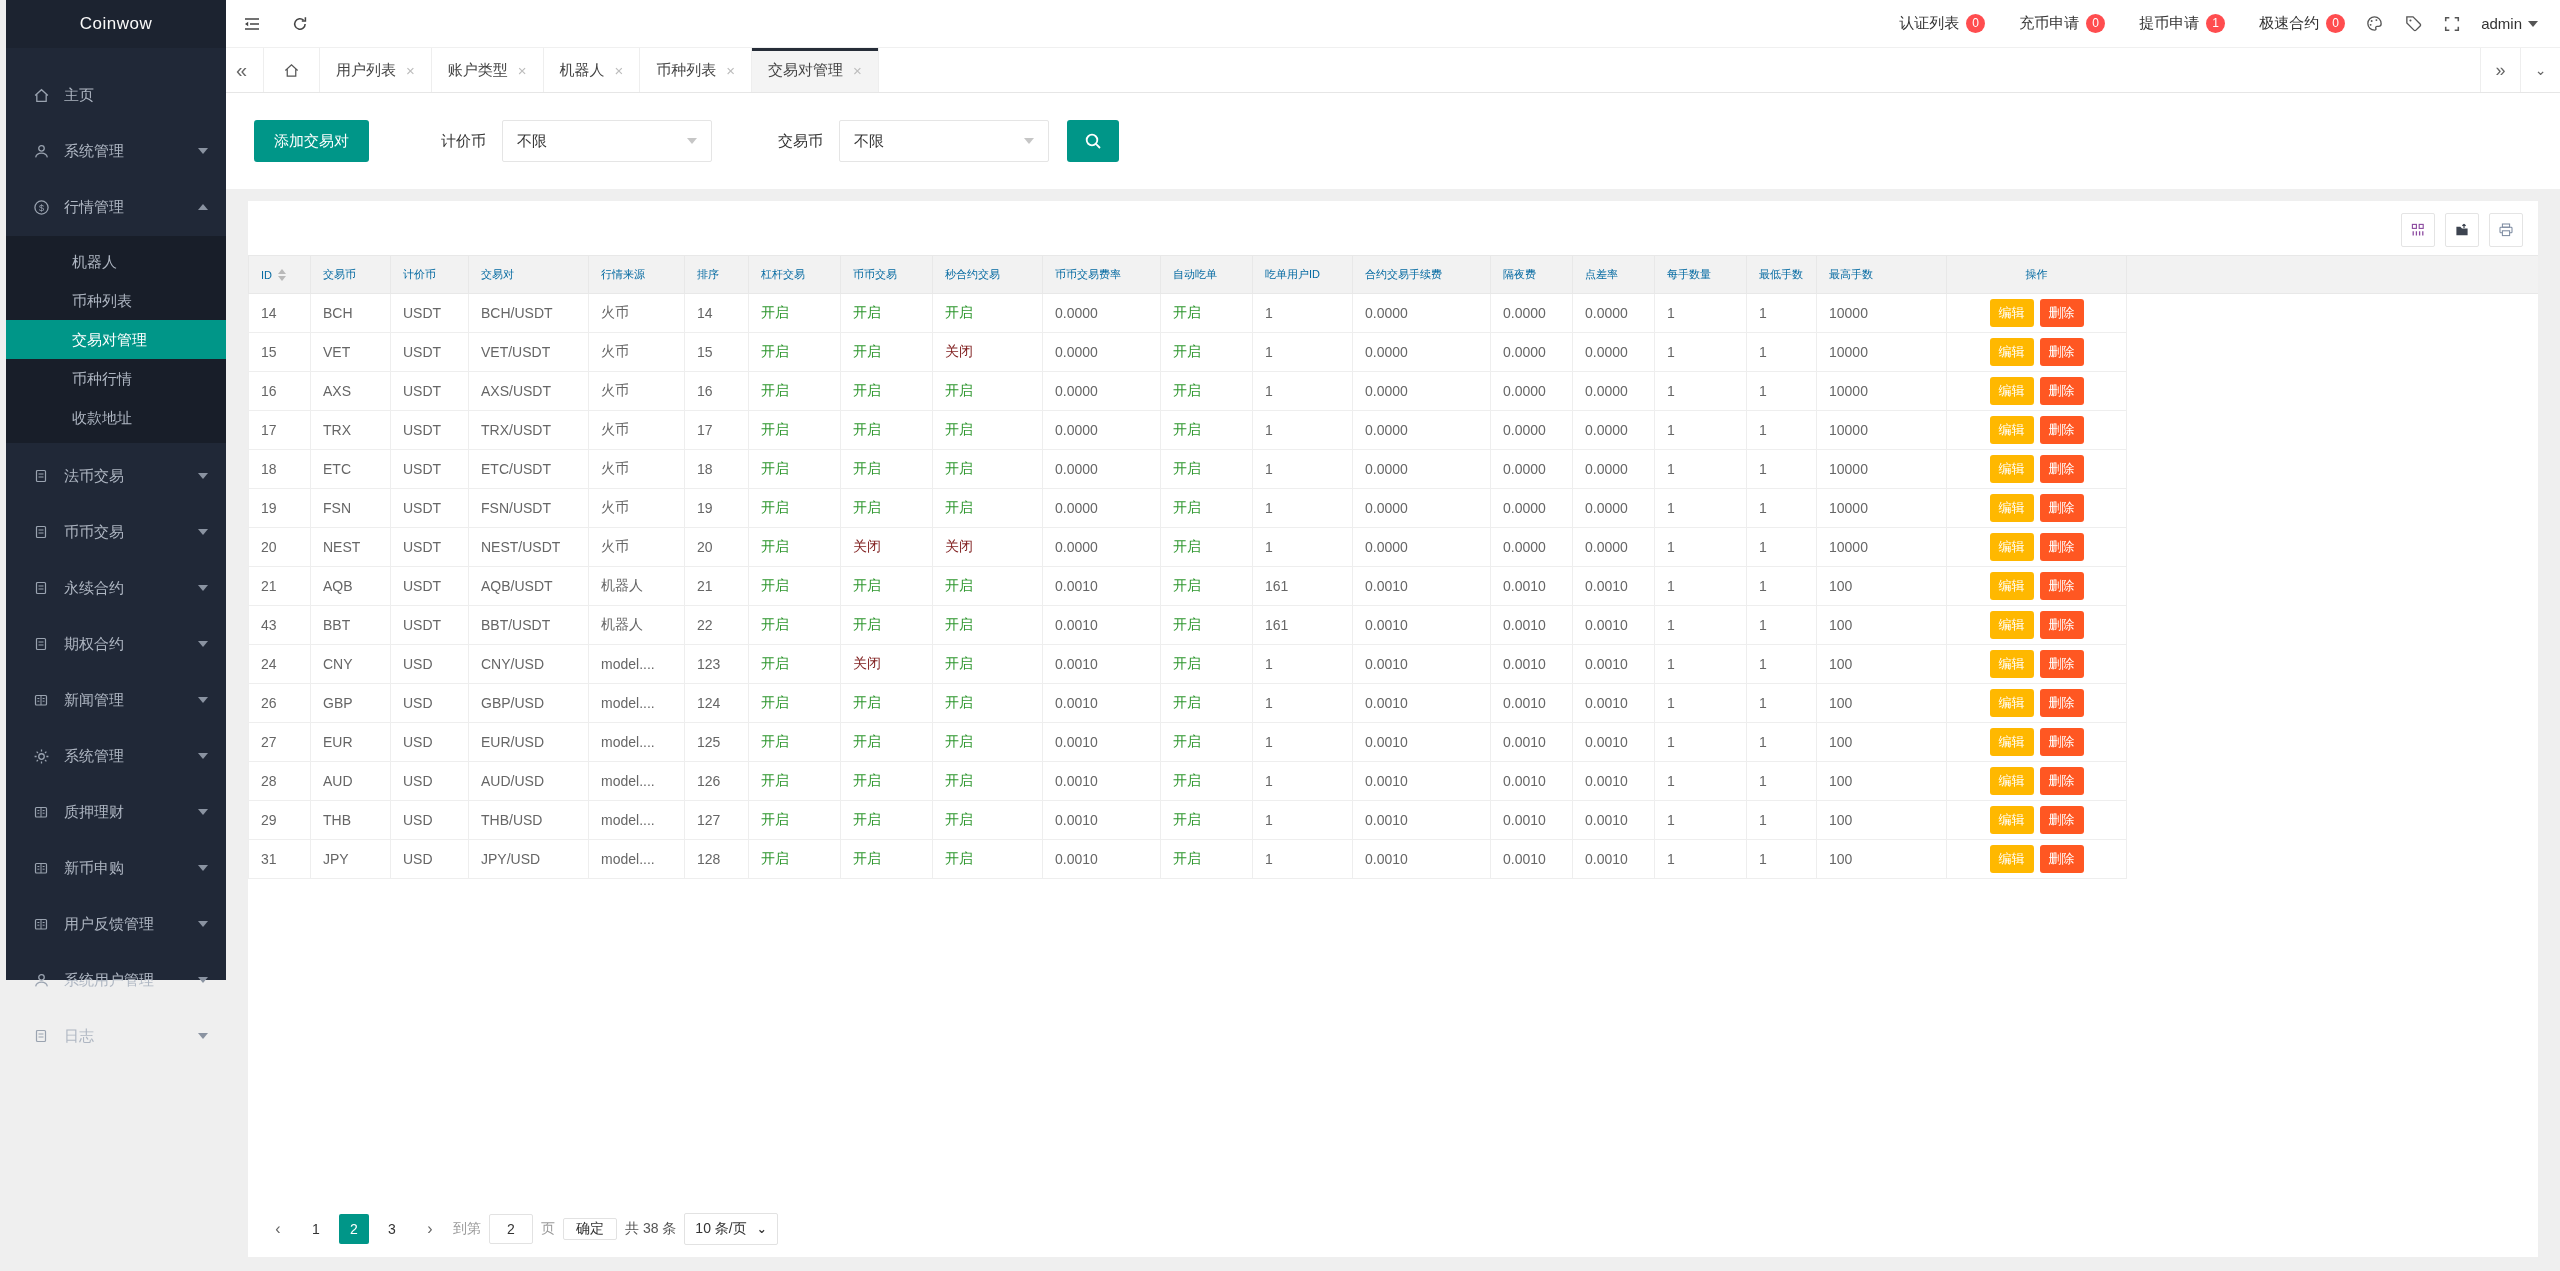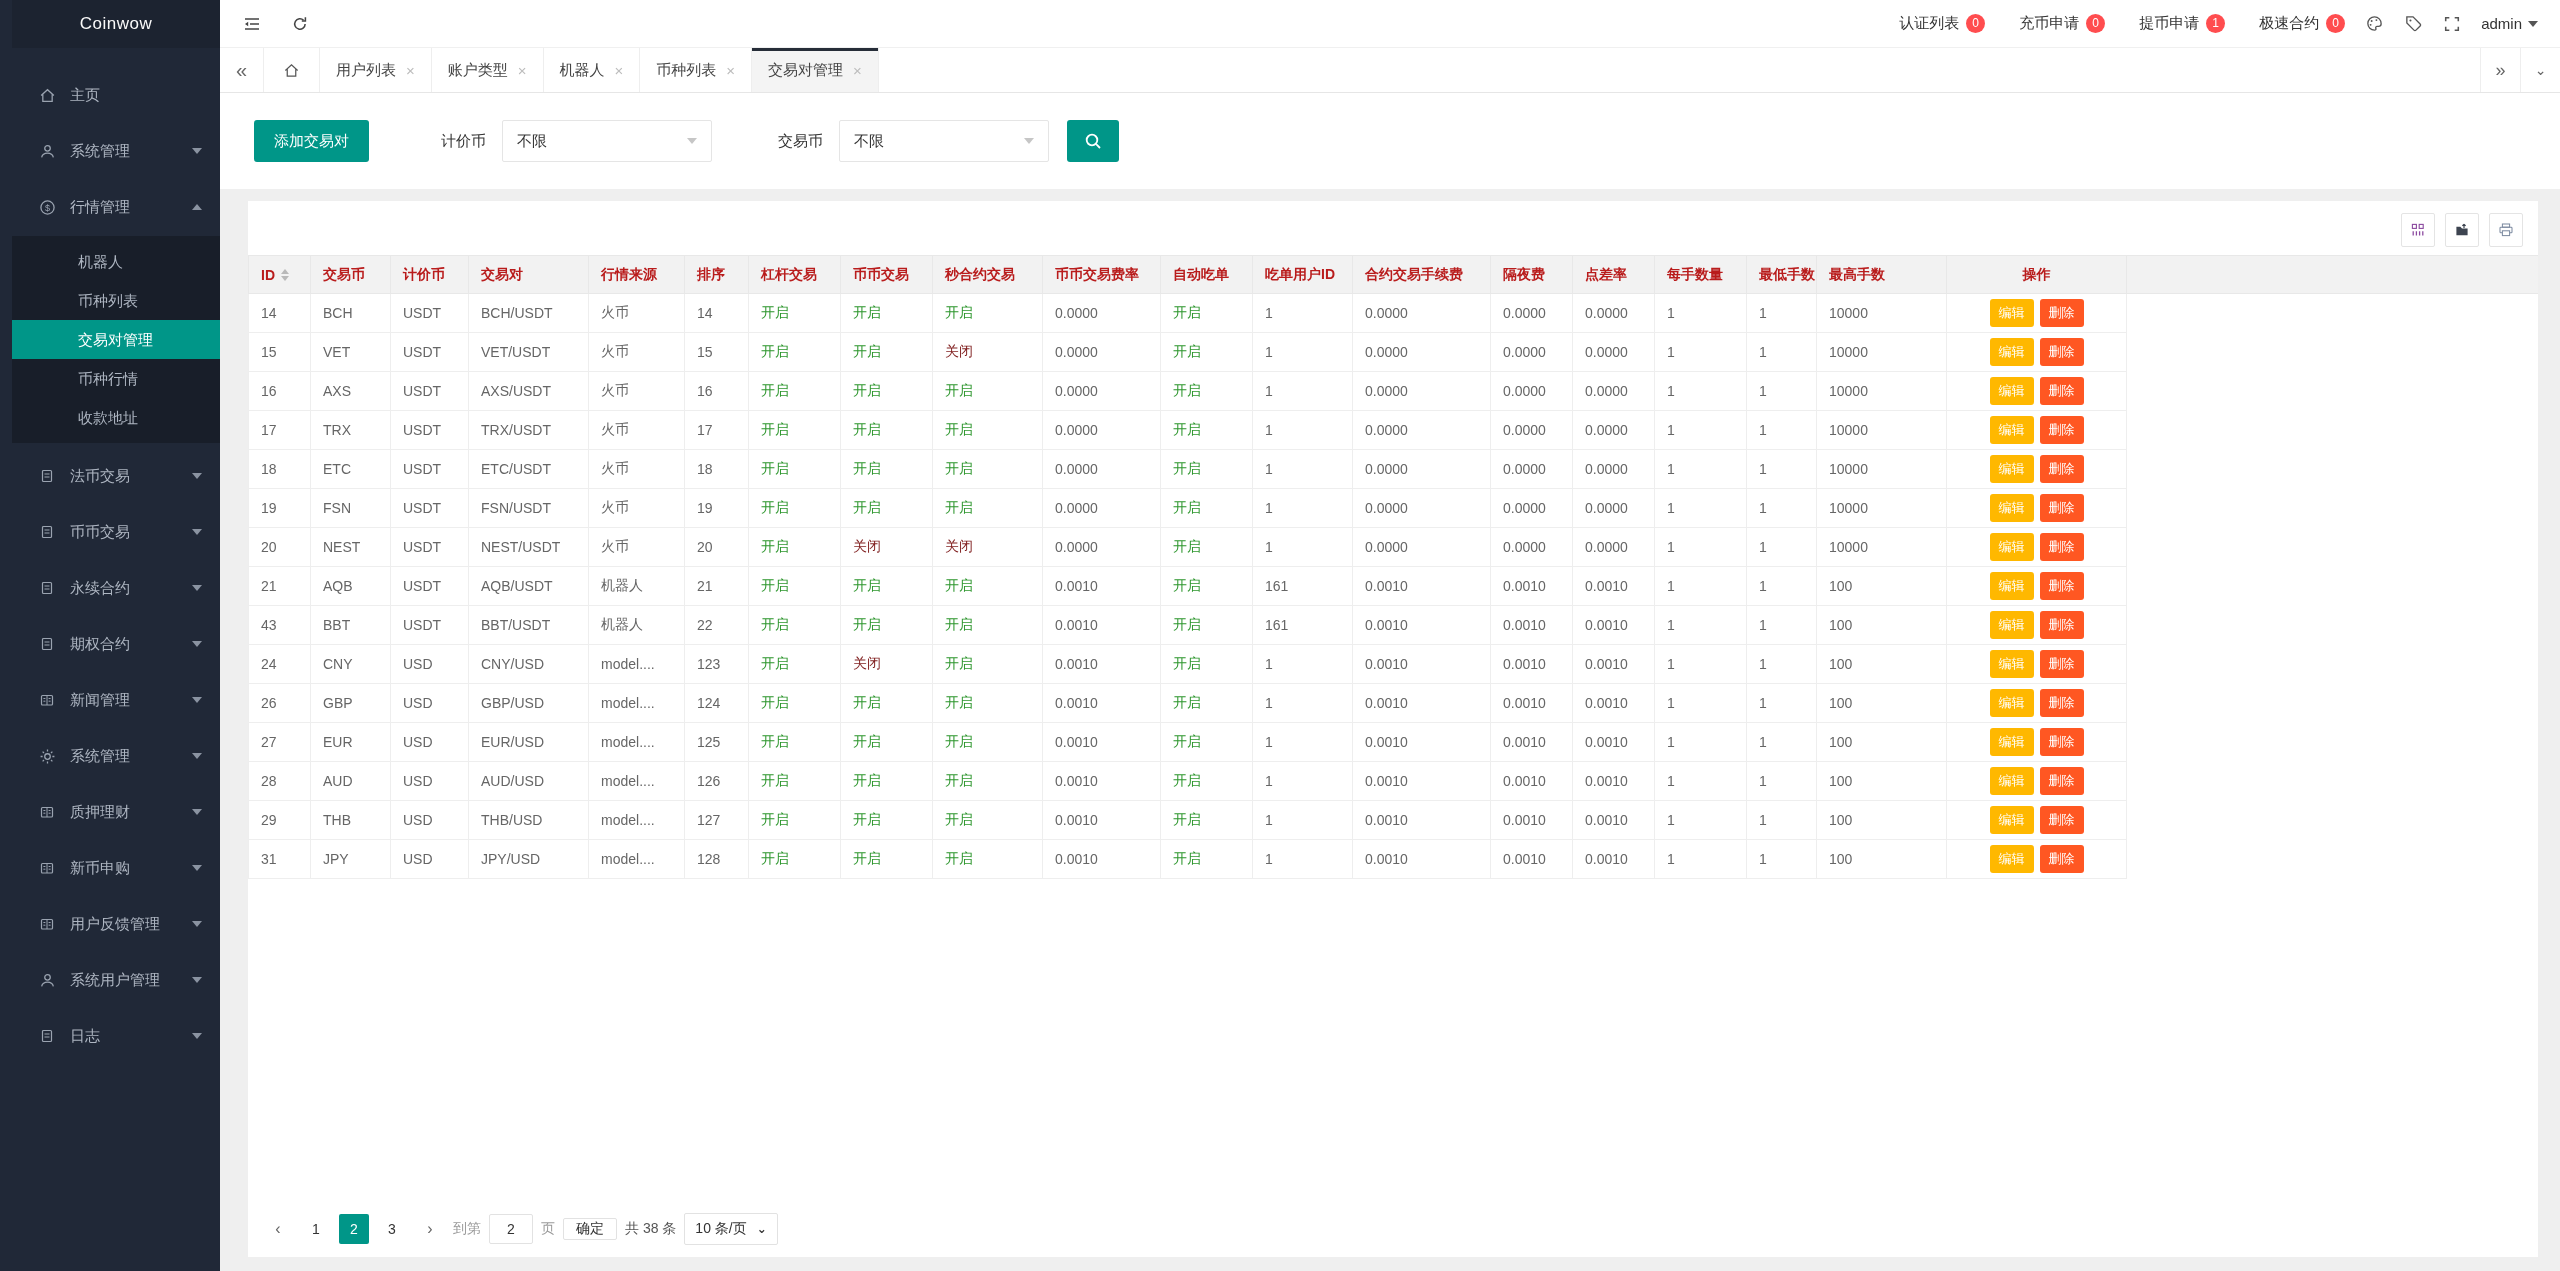--- a/index.html
+++ b/index.html
@@ -1,21 +1,21 @@
 <!DOCTYPE html>
 <html><head>
 <meta charset="utf-8">
 <style>
   * { margin:0; padding:0; box-sizing:border-box; }
   html,body { width:2560px; height:1271px; overflow:hidden; background:#efefef;
               font-family:"Liberation Sans","DejaVu Sans",sans-serif; }
 
   
-  .sidebar { position:absolute; left:0; top:0; width:220px; height:1271px;
-             background:#202837; z-index:10;padding-left:12px; }
+  .sidebar { position:absolute; left:6px; top:0; width:220px; height:980px;
+             background:#202837; z-index:10; }
   .logo { height:48px; line-height:48px; text-align:center; color:#fafafa;
           font-size:17px; letter-spacing:.5px; background:#1c2330; }
   .menu { padding-top:14px; }
   .menu-item { height:46px; margin:10px 0; display:flex; align-items:center;
                padding:0 18px 0 26px; color:#aeb6c2; font-size:15px; cursor:pointer; }
   .menu-item .mi-icon { width:18px; height:18px; margin-right:14px; display:inline-flex;
                         align-items:center; justify-content:center; color:#9aa3b0; }
   .menu-item .mi-label { flex:1; }
   .arrow { width:0; height:0; border-left:5px solid transparent; border-right:5px solid transparent; }
   .arrow.down { border-top:6px solid #8a93a1; }
@@ -71,22 +71,22 @@
                        border-right:5px solid transparent; border-top:6px solid #c6c6c6; }
   .btn-search { width:52px; height:42px; margin-left:18px; background:#009688; border:none;
                 border-radius:3px; display:flex; align-items:center; justify-content:center; cursor:pointer; }
 
   .table-card { position:relative; background:#fff; margin:12px 22px 14px 28px; height:1056px; }
   .card-toolbar { display:flex; justify-content:flex-end; gap:10px; padding:12px 15px 8px; }
   .tool-btn { width:34px; height:34px; border:1px solid #e4e4e4; background:#fff; border-radius:2px;
               display:flex; align-items:center; justify-content:center; cursor:pointer; }
 
   table.grid { border-collapse:collapse; width:100%; table-layout:fixed; }
-  .grid th { background:#f2f2f2; border:1px solid #e8e8e8; height:38px; font-weight:bold;
-             font-size:14px; color:#b91c1c; text-align:left; padding:0 12px; overflow:hidden; white-space:nowrap; }
+  .grid th { background:#f2f2f2; border:1px solid #e8e8e8; height:38px; font-weight:normal;
+             font-size:11px; color:#0369a1; text-align:left; padding:0 12px; overflow:hidden; white-space:nowrap; }
   .grid td { border:1px solid #eeeeee; height:39px; font-size:14px; color:#666;
              padding:0 12px; overflow:hidden; white-space:nowrap; background:#fff; }
   .grid th.filler { border-right:none; }
   .grid td.filler { border:none; border-left:1px solid #eee; }
   .grid td.c-green { color:#2d962d; }
   .grid td.c-red   { color:#7f1d1d; }
   .grid th.op, .grid td.op { text-align:center; }
   .th-id { display:flex; align-items:center; gap:6px; }
   .sort { display:inline-flex; flex-direction:column; gap:2px; cursor:pointer; }
   .sort i { width:0; height:0; border-left:4px solid transparent; border-right:4px solid transparent; }

